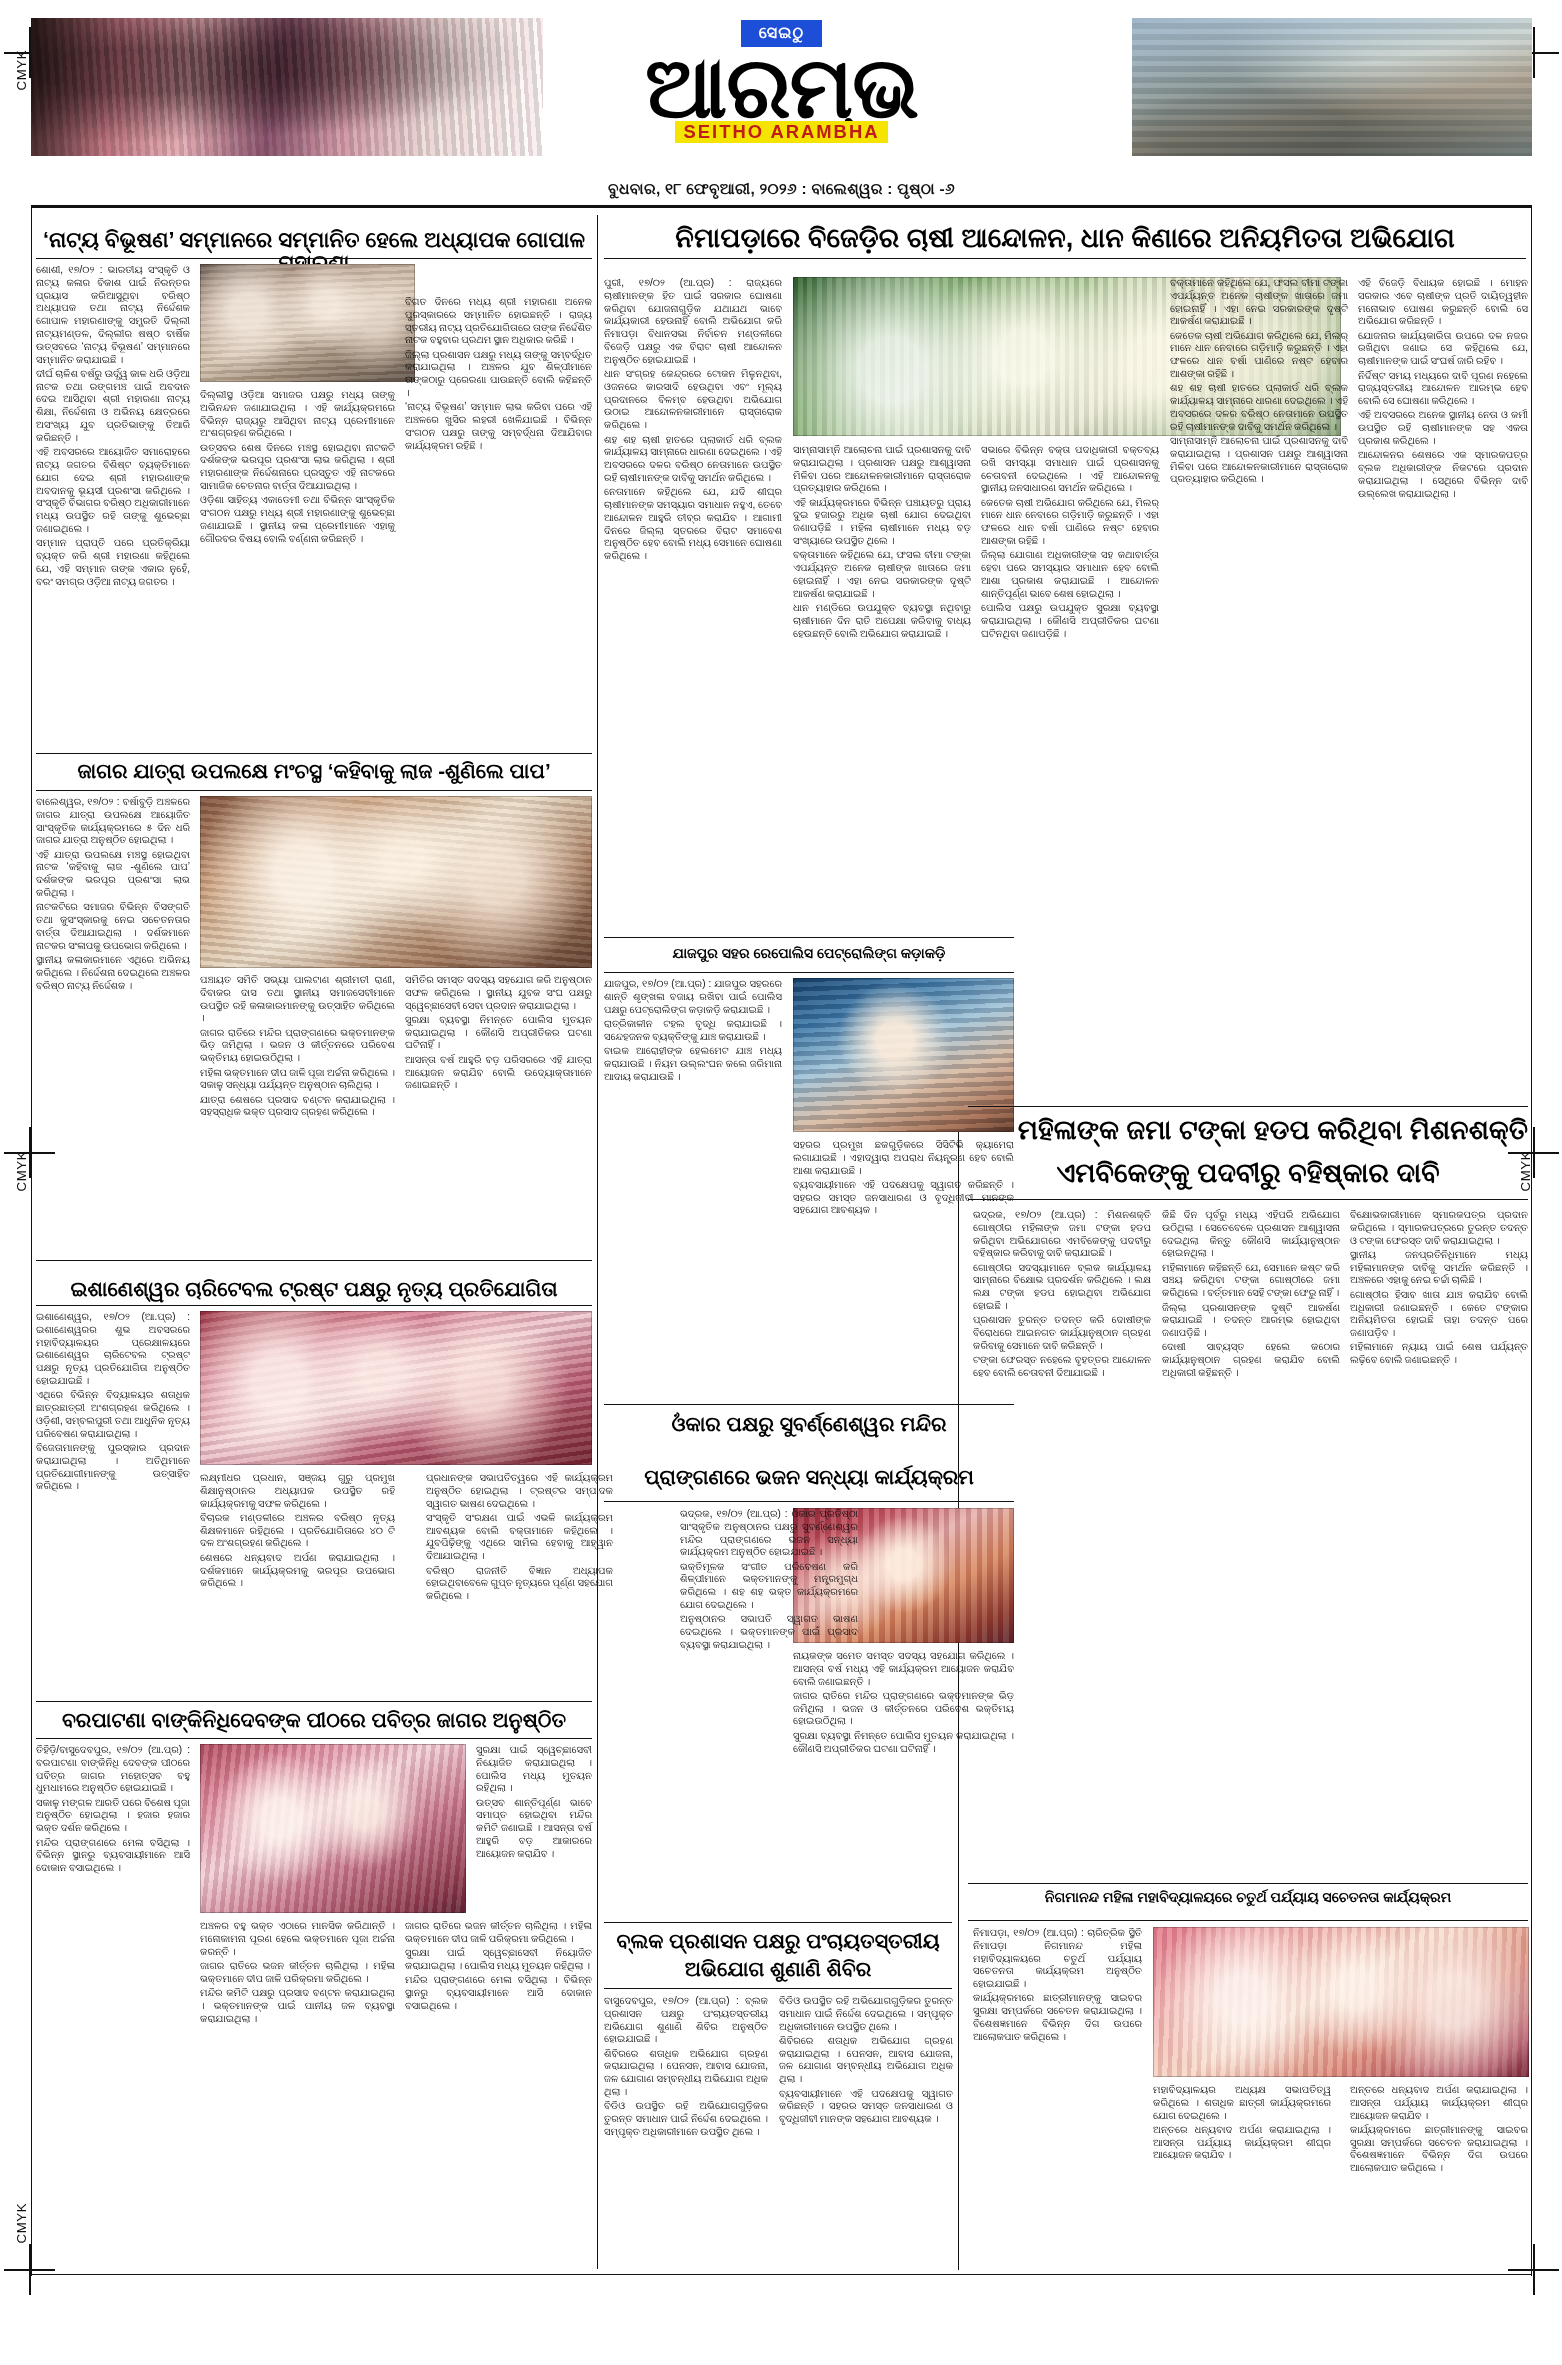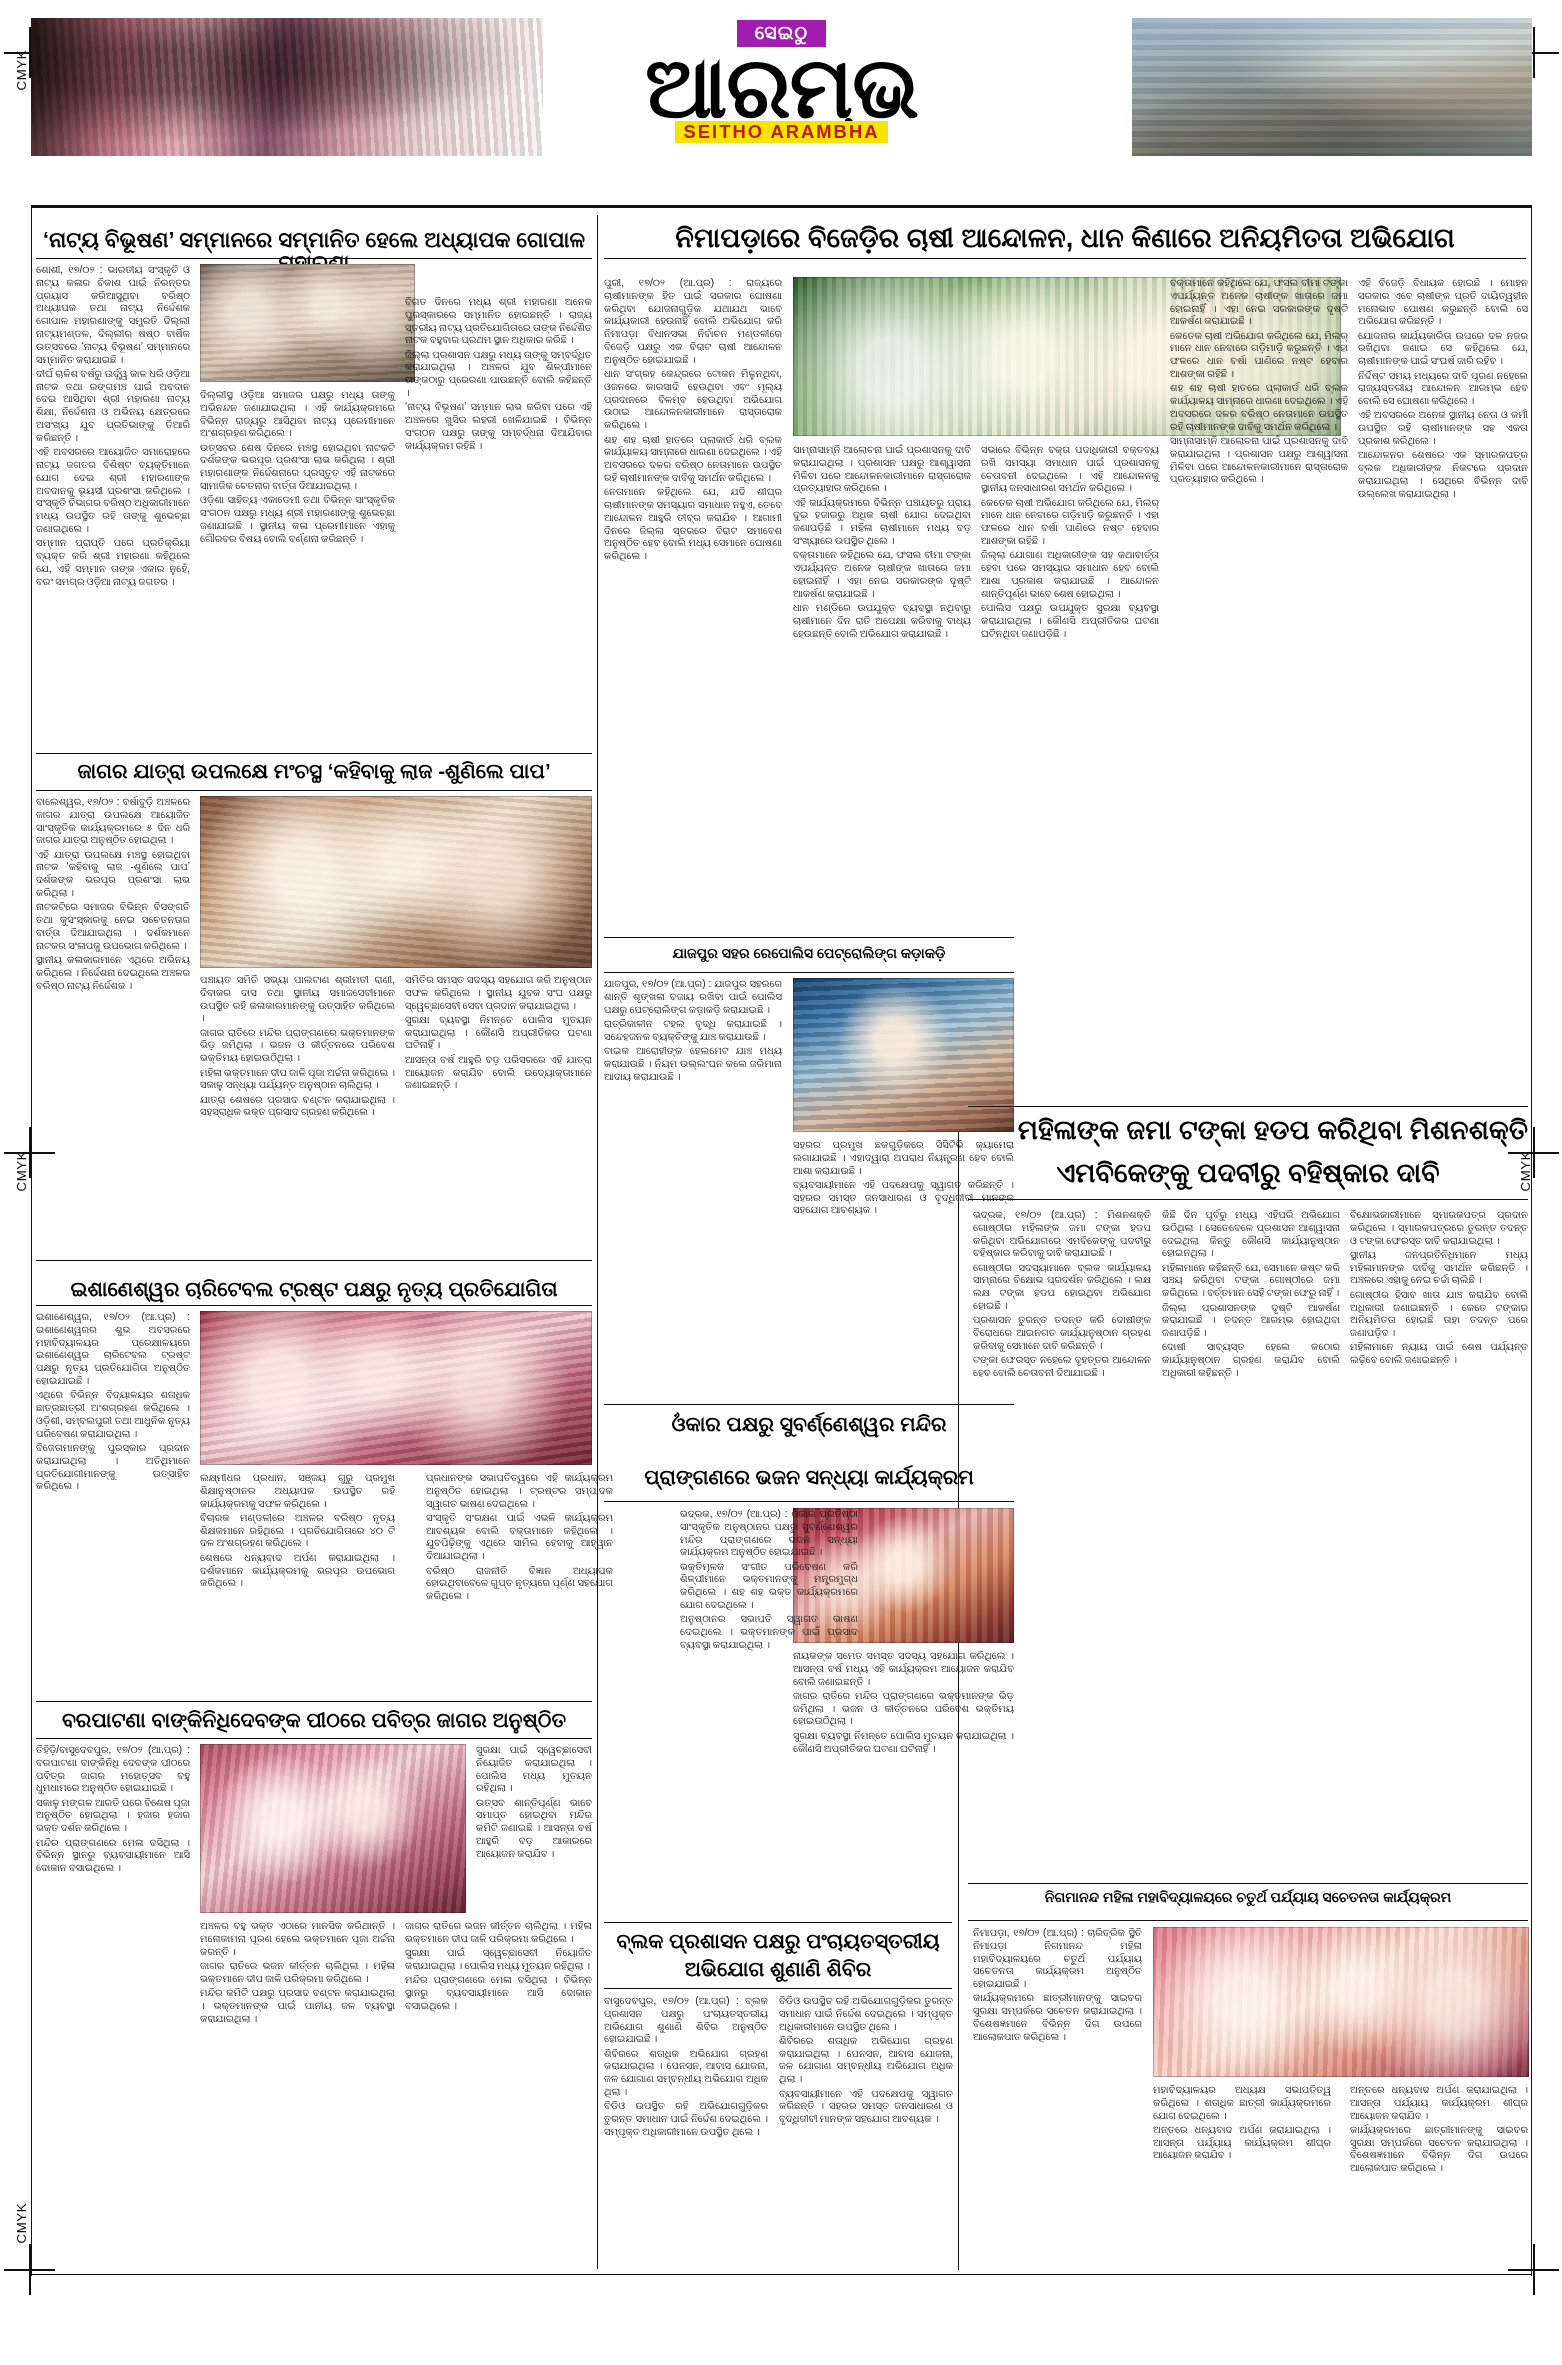--- a/index.html
+++ b/index.html
@@ -31,22 +31,22 @@
   .mast-right{right:0;width:400px;background:
       linear-gradient(170deg,#9fb6c9 0%,#b9cbd6 22%,#cfd7d3 42%,#b3a898 62%,#8d8b80 82%,#6f7a79 100%);}
   .mast-right::after{content:"";position:absolute;inset:0;
       background:
         repeating-linear-gradient(180deg, rgba(255,255,255,.22) 0 5.1px, rgba(120,130,130,.18) 5.1px 10.8px),
         linear-gradient(200deg, rgba(255,255,255,.55) 0 18%, transparent 46%),
         radial-gradient(ellipse at 72% 24%, rgba(255,255,255,.75) 0 12%, transparent 48%),
         radial-gradient(ellipse at 30% 80%, rgba(70,85,90,.55) 0 24%, transparent 70%);
       mix-blend-mode:multiply;}
   .logo-wrap{position:absolute;left:50%;top:2px;transform:translateX(-50%);text-align:center;width:420px;}
-  .logo-top{display:inline-block;background:#a21caf;color:#fff;padding:1px 17.4px 2px;
-    font-size:19px;line-height:23.6px;font-weight:700;letter-spacing:1px;}
+  .logo-top{display:inline-block;background:#1d4ed8;color:#fff;padding:1px 17.4px 2px;
+    font-size:16px;line-height:23.6px;font-weight:700;letter-spacing:1px;}
   .logo-main{font-size:85px;line-height:86px;font-weight:700;color:#000;letter-spacing:-1px;
      margin-top:-2px;white-space:nowrap;}
   .logo-sub{display:inline-block;background:#f5e400;color:#c01b1b;font-weight:700;
     font-size:18.4px;line-height:20.5px;letter-spacing:2px;padding:1px 8.2px;margin-top:-19.5px;
     position:relative;z-index:3;}
   .dateline{position:absolute;left:0;top:154px;width:1501px;text-align:center;
     font-size:15.4px;font-weight:700;color:#111;letter-spacing:0.3px;}
   .rule-thick{position:absolute;left:31px;width:1501px;height:2.6px;background:#111;}
   .rule-thin{position:absolute;height:1px;background:#111;}
   .vrule{position:absolute;width:1px;background:#111;}
@@ -152,20 +152,21 @@
 
   <div class="masthead">
     <div class="mast-strip mast-left"></div>
     <div class="mast-strip mast-right"></div>
     <div class="logo-wrap">
       <div class="logo-top">ସେଇଠୁ</div>
       <div class="logo-main">ଆରମ୍ଭ</div>
       <div class="logo-sub">SEITHO ARAMBHA</div>
     </div>
   </div>
+  <div class="dateline" style="left:31px;top:180px;width:1501px;">ବୁଧବାର, ୧୮ ଫେବୃଆରୀ, ୨୦୨୬ : ବାଲେଶ୍ୱର : ପୃଷ୍ଠା -୬</div>
   <div class="rule-thick" style="top:205px;"></div>
 
   <div class="rule-thin" style="left:31px;top:2274px;width:1501px;"></div>
   <div class="vrule" style="left:31px;top:205px;height:2071px;"></div>
   <div class="vrule" style="left:1531px;top:205px;height:2071px;"></div>
 
   <div class="vrule" style="left:597px;top:215px;height:2054px;"></div>
   <div class="vrule" style="left:958px;top:1112px;height:1158px;"></div>
 
   <div class="hl hl-1" style="left:36px;top:229px;width:556px;">‘ନାଟ୍ୟ ବିଭୂଷଣ’ ସମ୍ମାନରେ ସମ୍ମାନିତ ହେଲେ ଅଧ୍ୟାପକ ଗୋପାଳ ମହାରଣା</div>

